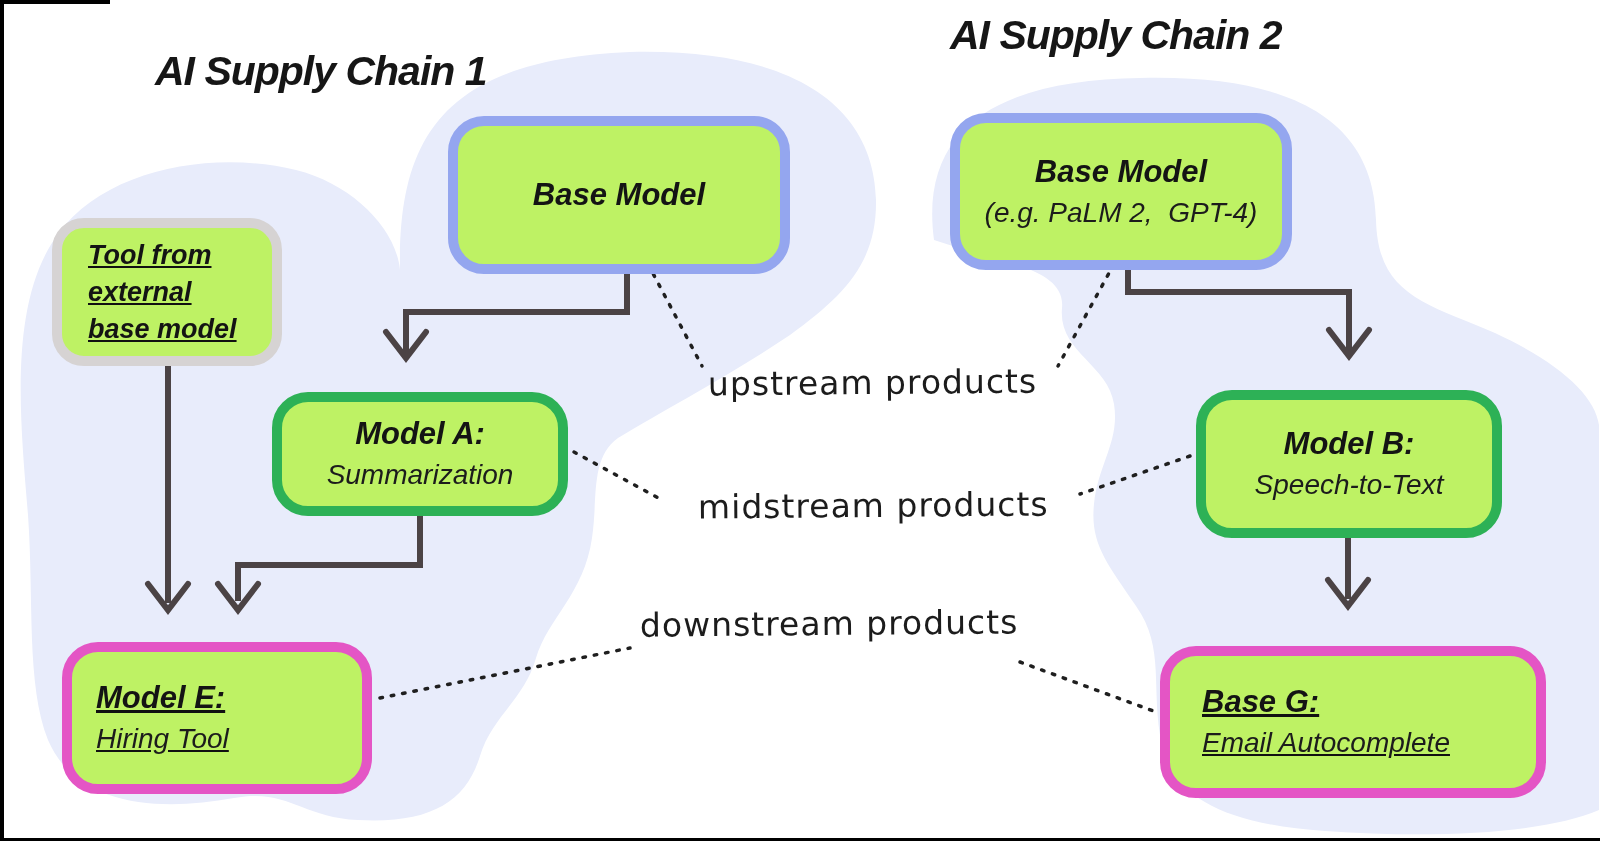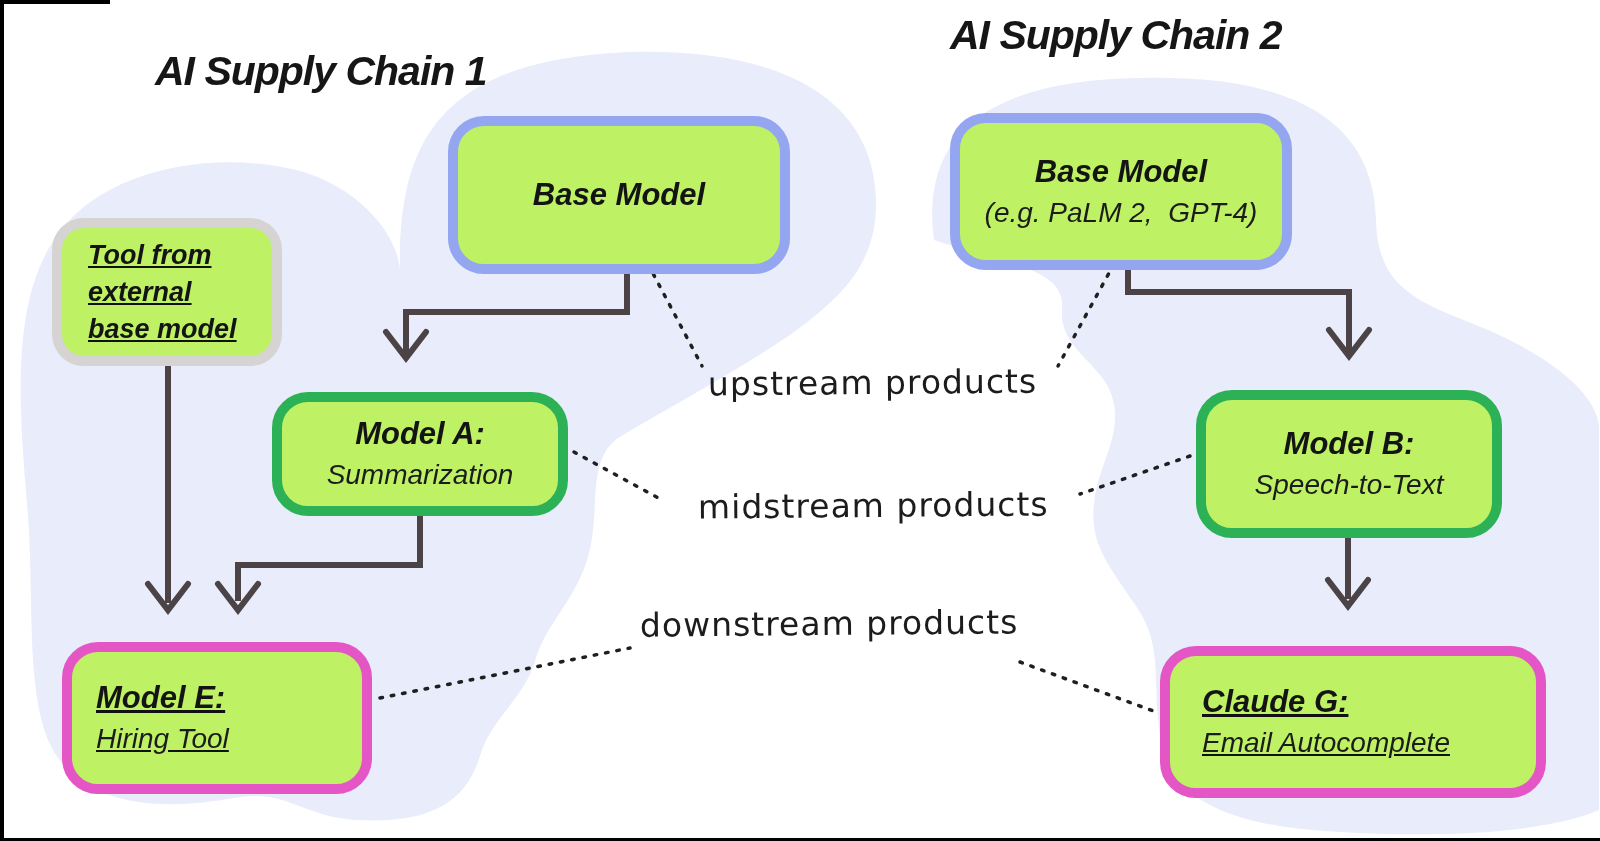--- a/index.html
+++ b/index.html
@@ -129,21 +129,21 @@
     <div class="box-title">Base Model</div>
     <div class="box-sub">(e.g. PaLM 2,  GPT-4)</div>
   </div>
 
   <div class="box green" style="left:1196px;top:372px;width:306px;height:148px">
     <div class="box-title">Model B:</div>
     <div class="box-sub">Speech-to-Text</div>
   </div>
 
   <div class="box pink left-align" style="left:1160px;top:628px;width:386px;height:152px;padding-left:32px">
-    <div class="box-title">Claude G:</div>
+    <div class="box-title">Base G:</div>
     <div class="box-sub">Email Autocomplete</div>
   </div>
 
   <div class="hand-label" style="left:708px;top:363px">upstream products</div>
   <div class="hand-label" style="left:698px;top:486px">midstream products</div>
   <div class="hand-label" style="left:640px;top:604px">downstream products</div>
 
 </div>
 
 </body></html>

